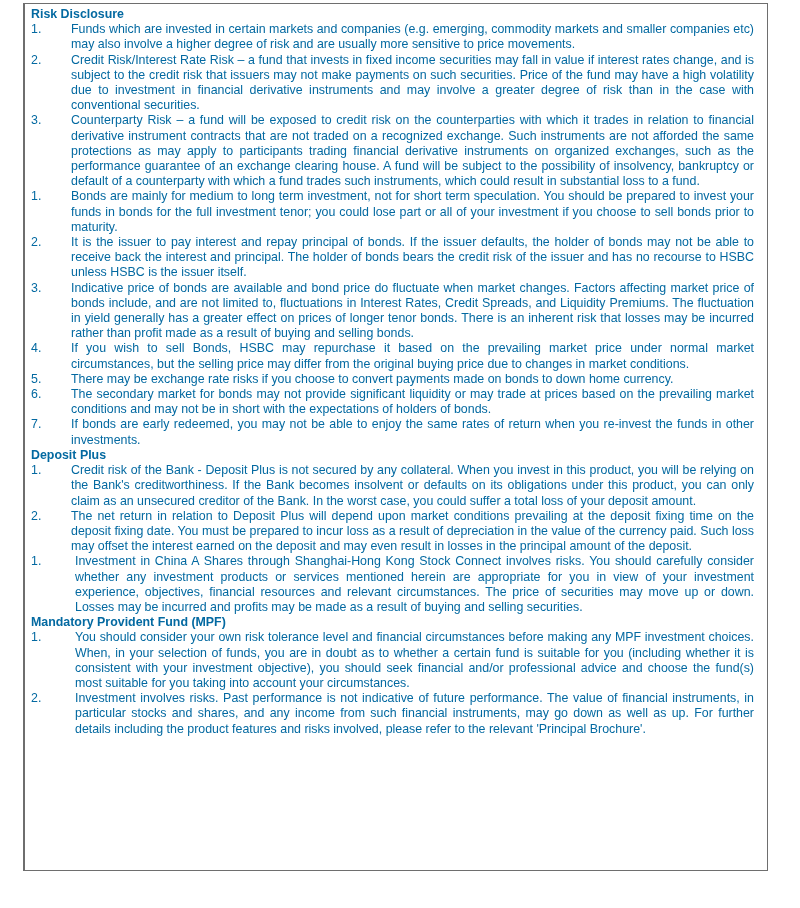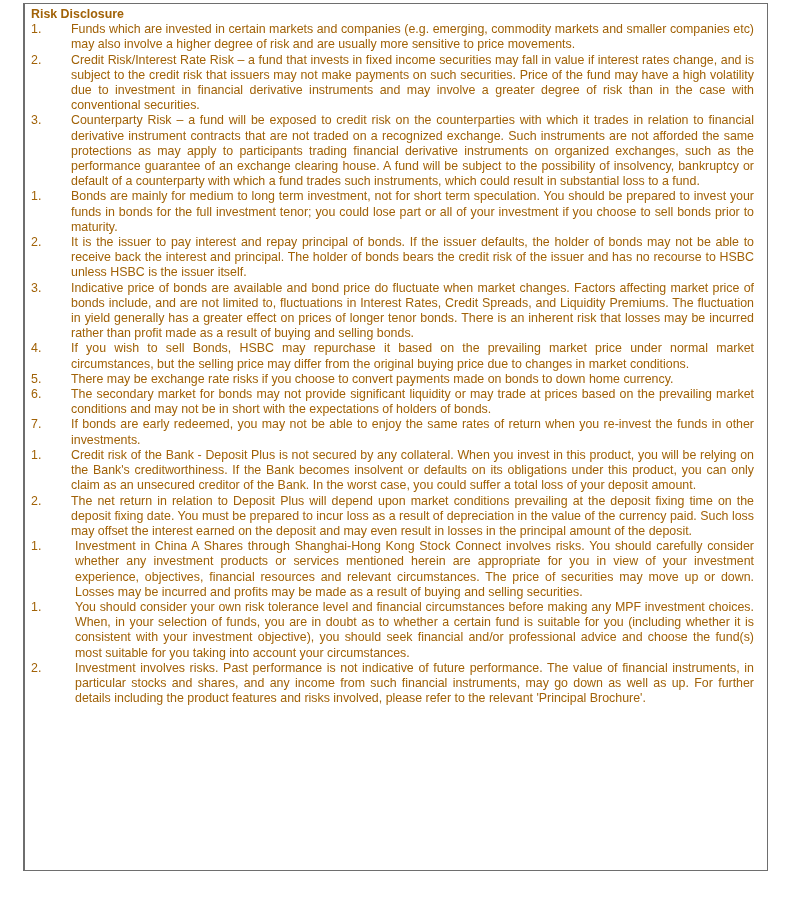--- a/index.html
+++ b/index.html
@@ -2,21 +2,21 @@
 <html><head>
 <meta charset="utf-8">
 <style>
   html, body { margin: 0; padding: 0; background: #ffffff; }
   body { width: 800px; height: 908px; position: relative; overflow: hidden; }
   .box {
     position: absolute; left: 23px; top: 3px; width: 745px; height: 868px;
     border: 1px solid #6e6e6e; border-left: 2px solid #6e6e6e;
     box-sizing: border-box;
     font-family: "Liberation Sans", sans-serif;
-    font-size: 12.4px; line-height: 15.2px; color: #a16207;
+    font-size: 12.4px; line-height: 15.2px; color: #0369a1;
     padding: 3px 13px 0 6px;
   }
   .heading { font-weight: bold; }
   .item { display: flex; text-align: justify; }
   .num { flex: 0 0 40px; }
   .item.wide .num { flex: 0 0 44px; }
   .txt { flex: 1 1 auto; text-align: justify; }
 </style>
 </head>
 <body>
@@ -64,38 +64,40 @@
       <span class="num">6.</span>
       <span class="txt">The secondary market for bonds may not provide significant liquidity or may trade at prices based on the prevailing market conditions and may not be in short with the expectations of holders of bonds.</span>
     </div>
     <div class="item">
       <span class="num">7.</span>
       <span class="txt">If bonds are early redeemed, you may not be able to enjoy the same rates of return when you re-invest the funds in other investments.</span>
     </div>
   </div>
 
   <div>
+    <div class="heading">Deposit Plus</div>
     <div class="item">
       <span class="num">1.</span>
       <span class="txt">Credit risk of the Bank - Deposit Plus is not secured by any collateral. When you invest in this product, you will be relying on the Bank's creditworthiness. If the Bank becomes insolvent or defaults on its obligations under this product, you can only claim as an unsecured creditor of the Bank. In the worst case, you could suffer a total loss of your deposit amount.</span>
     </div>
     <div class="item">
       <span class="num">2.</span>
       <span class="txt">The net return in relation to Deposit Plus will depend upon market conditions prevailing at the deposit fixing time on the deposit fixing date. You must be prepared to incur loss as a result of depreciation in the value of the currency paid. Such loss may offset the interest earned on the deposit and may even result in losses in the principal amount of the deposit.</span>
     </div>
   </div>
 
   <div>
     <div class="item wide">
       <span class="num">1.</span>
       <span class="txt">Investment in China A Shares through Shanghai-Hong Kong Stock Connect involves risks. You should carefully consider whether any investment products or services mentioned herein are appropriate for you in view of your investment experience, objectives, financial resources and relevant circumstances. The price of securities may move up or down. Losses may be incurred and profits may be made as a result of buying and selling securities.</span>
     </div>
   </div>
 
   <div>
+    <div class="heading">Mandatory Provident Fund (MPF)</div>
     <div class="item wide">
       <span class="num">1.</span>
       <span class="txt">You should consider your own risk tolerance level and financial circumstances before making any MPF investment choices. When, in your selection of funds, you are in doubt as to whether a certain fund is suitable for you (including whether it is consistent with your investment objective), you should seek financial and/or professional advice and choose the fund(s) most suitable for you taking into account your circumstances.</span>
     </div>
     <div class="item wide">
       <span class="num">2.</span>
       <span class="txt">Investment involves risks. Past performance is not indicative of future performance. The value of financial instruments, in particular stocks and shares, and any income from such financial instruments, may go down as well as up. For further details including the product features and risks involved, please refer to the relevant 'Principal Brochure'.</span>
     </div>
   </div>
 </div>

